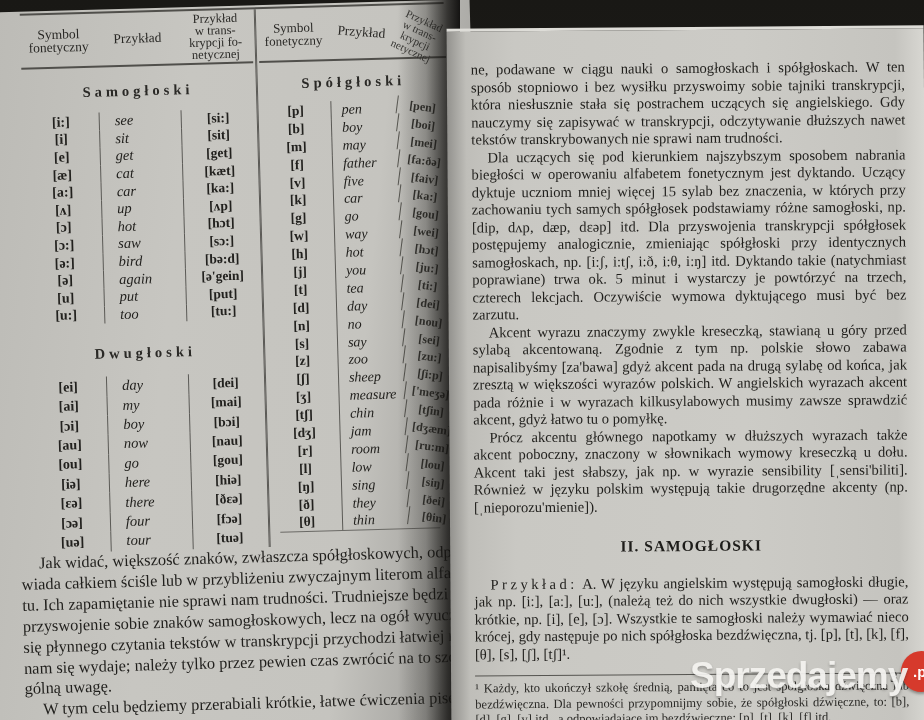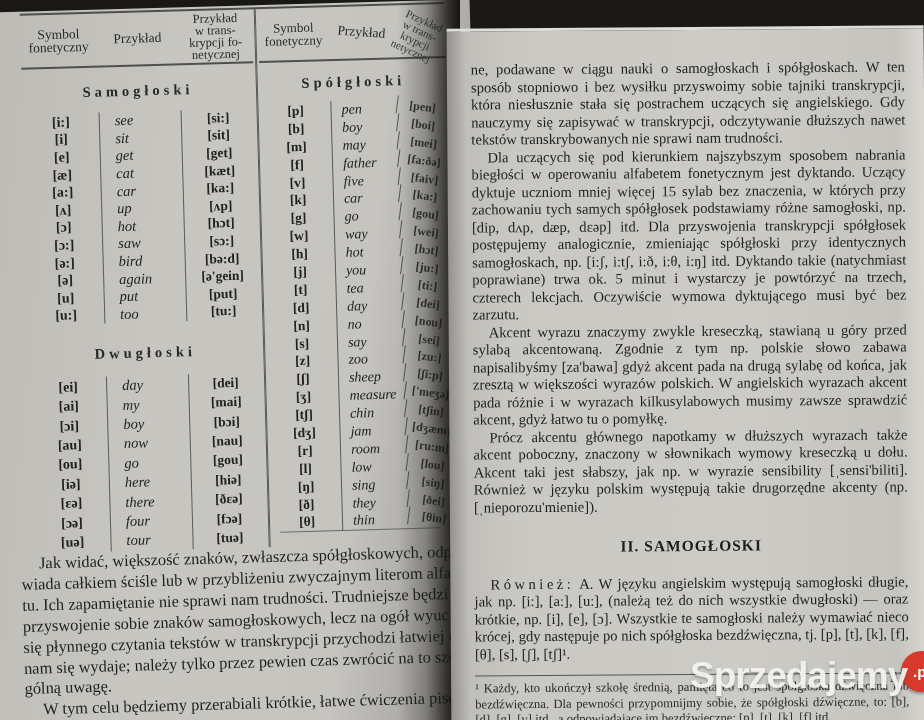--- a/index.html
+++ b/index.html
@@ -345,21 +345,21 @@
 
   <div class="spine-shade"></div>
 
   <div class="right-page">
     <div class="rp-text">
       <p>ne, podawane w ciągu nauki o samogłoskach i spółgłoskach. W ten sposób stopniowo i bez wysiłku przyswoimy sobie tajniki transkrypcji, która niesłusznie stała się postrachem uczących się angielskiego. Gdy nauczymy się zapisywać w transkrypcji, odczytywanie dłuższych nawet tekstów transkrybowanych nie sprawi nam trudności.</p>
       <p class="ind">Dla uczących się pod kierunkiem najszybszym sposobem nabrania biegłości w operowaniu alfabetem fonetycznym jest dyktando. Uczący dyktuje uczniom mniej więcej 15 sylab bez znaczenia, w których przy zachowaniu tych samych spółgłosek podstawiamy różne samogłoski, np. [dip, dʌp, dæp, dɛəp] itd. Dla przyswojenia transkrypcji spółgłosek postępujemy analogicznie, zmieniając spółgłoski przy identycznych samogłoskach, np. [i:ʃ, i:tʃ, i:ð, i:θ, i:ŋ] itd. Dyktando takie (natychmiast poprawiane) trwa ok. 5 minut i wystarczy je powtórzyć na trzech, czterech lekcjach. Oczywiście wymowa dyktującego musi być bez zarzutu.</p>
       <p class="ind">Akcent wyrazu znaczymy zwykle kreseczką, stawianą u góry przed sylabą akcentowaną. Zgodnie z tym np. polskie słowo zabawa napisalibyśmy [za'bawa] gdyż akcent pada na drugą sylabę od końca, jak zresztą w większości wyrazów polskich. W angielskich wyrazach akcent pada różnie i w wyrazach kilkusylabowych musimy zawsze sprawdzić akcent, gdyż łatwo tu o pomyłkę.</p>
       <p class="ind">Prócz akcentu głównego napotkamy w dłuższych wyrazach także akcent poboczny, znaczony w słownikach wymowy kreseczką u dołu. Akcent taki jest słabszy, jak np. w wyrazie sensibility [ˌsensi'biliti]. Również w języku polskim występują takie drugorzędne akcenty (np. [ˌnieporozu'mienie]).</p>
       <div class="rp-heading">II. SAMOGŁOSKI</div>
-      <p class="ind"><span class="spaced">Również:</span><span> A. W języku angielskim występują samogłoski długie, jak np. [i:], [a:], [u:], (należą też do nich wszystkie dwugłoski) — oraz krótkie, np. [i], [e], [ɔ]. Wszystkie te samogłoski należy wymawiać nieco krócej, gdy następuje po nich spółgłoska bezdźwięczna, tj. [p], [t], [k], [f], [θ], [s], [ʃ], [tʃ]¹.</span></p>
+      <p class="ind"><span class="spaced">Przykład:</span><span> A. W języku angielskim występują samogłoski długie, jak np. [i:], [a:], [u:], (należą też do nich wszystkie dwugłoski) — oraz krótkie, np. [i], [e], [ɔ]. Wszystkie te samogłoski należy wymawiać nieco krócej, gdy następuje po nich spółgłoska bezdźwięczna, tj. [p], [t], [k], [f], [θ], [s], [ʃ], [tʃ]¹.</span></p>
       <div class="footnote">¹ Każdy, kto ukończył szkołę średnią, pamięta co to jest spółgłoska dźwięczna lub bezdźwięczna. Dla pewności przypomnijmy sobie, że spółgłoski dźwięczne, to: [b], [d], [g], [v] itd., a odpowiadające im bezdźwięczne: [p], [t], [k], [f] itd.</div>
     </div>
   </div>
 
   <div class="page-num">31</div>
   <div class="watermark">
     <span class="wm-text">Sprzedajemy</span>
     <span class="wm-circle" id="wm-circle" style="background: rgb(214, 58, 44);">.pl</span>
   </div>
 

